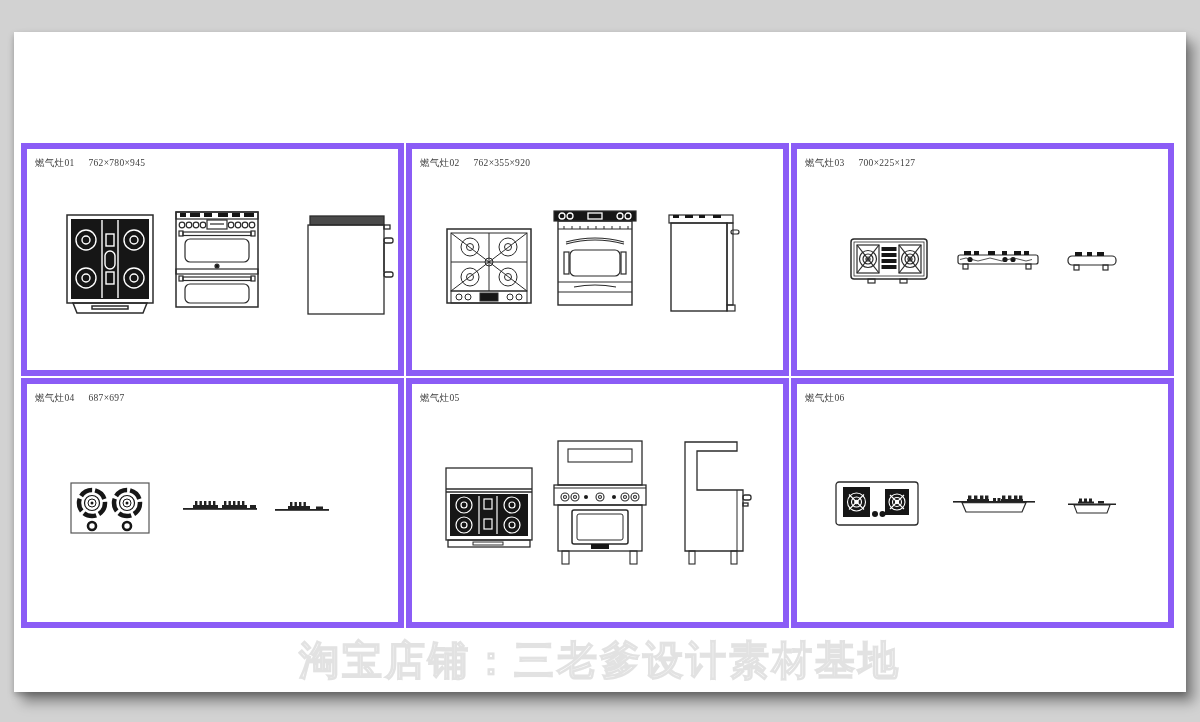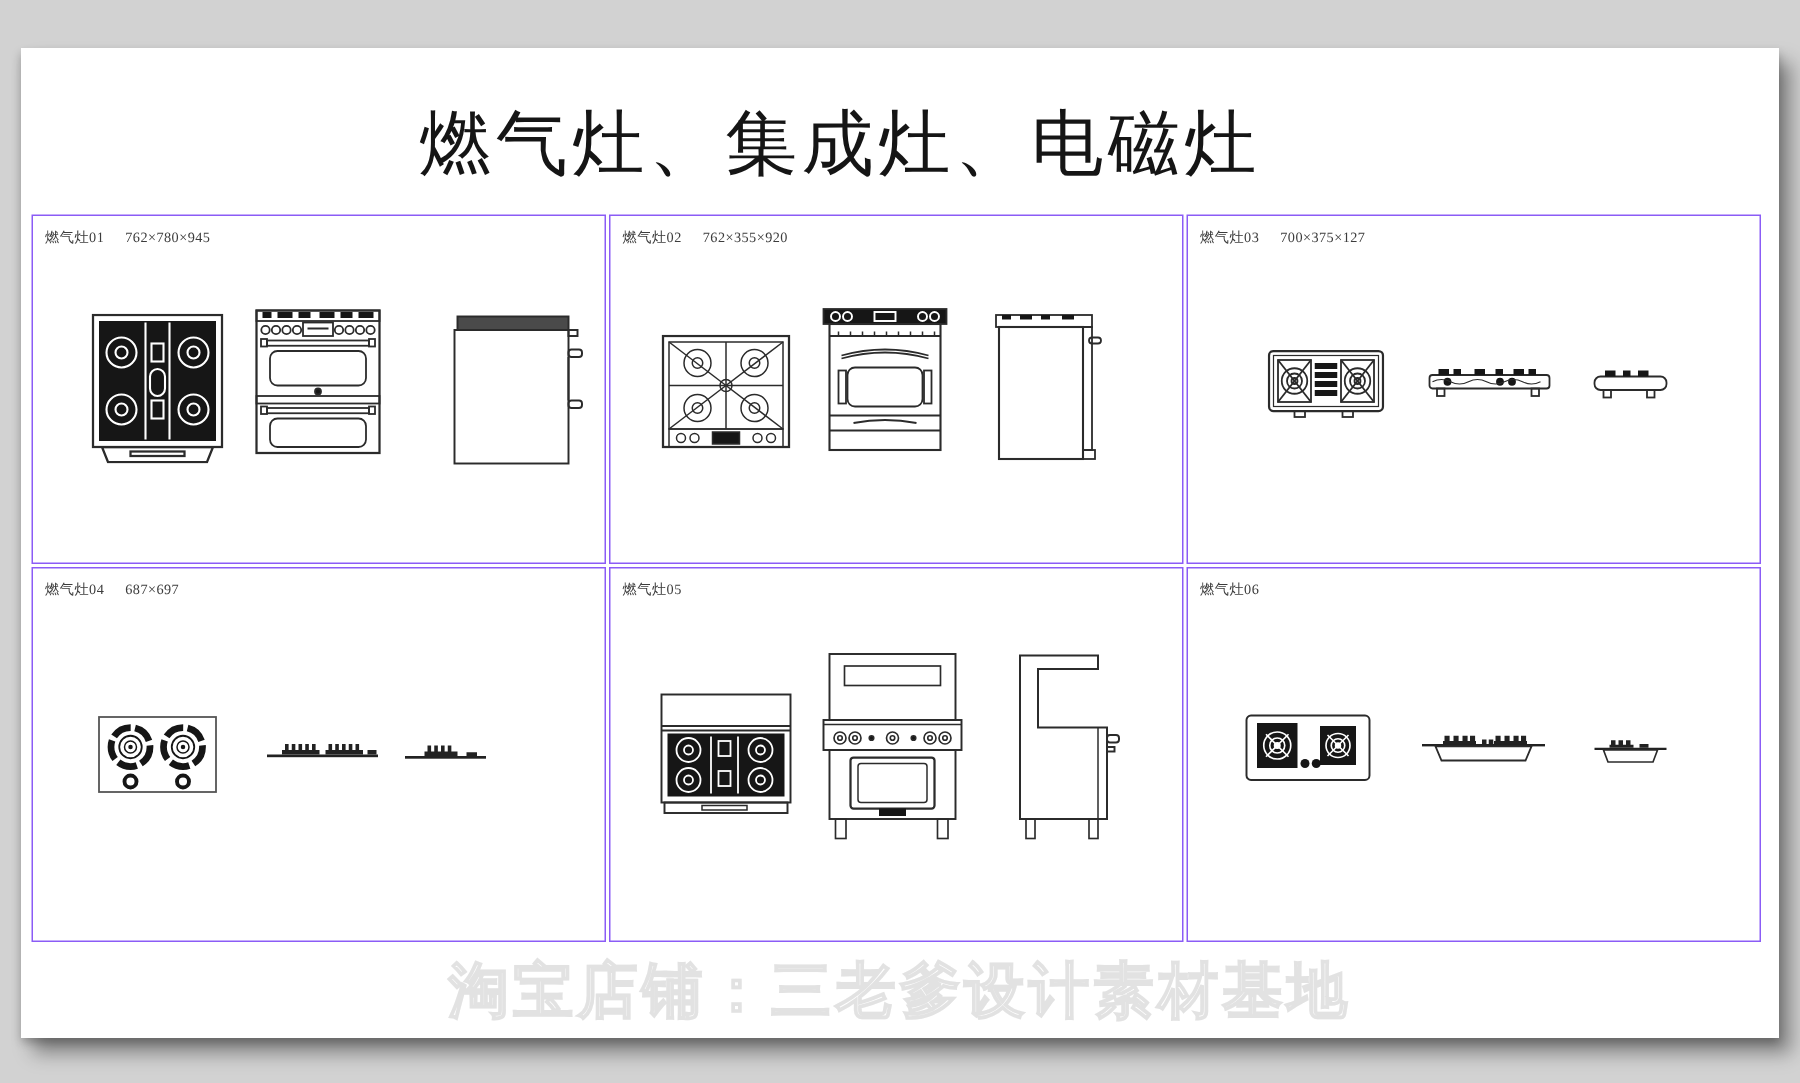--- a/index.html
+++ b/index.html
@@ -17,21 +17,21 @@
     position:absolute;left:0;right:80px;top:32px;
     text-align:center;
     font-size:48px;letter-spacing:3px;color:#151515;
     font-family:"Liberation Serif","DejaVu Serif",serif;
   }
   .grid{
     position:absolute;left:7px;top:111px;width:1153px;height:487px;
     display:grid;grid-template-columns:383px 383px 383px;
     grid-template-rows:233px 250px;gap:2px;
   }
-  .cell{position:relative;border:1px solid #8b5cf6;background:#fff;text-align:center;}
+  .cell{position:relative;border:6px solid #8b5cf6;background:#fff;text-align:center;}
   .cell-label{
     position:absolute;left:8px;top:8px;
     font-size:9.5px;color:#3c3c3c;letter-spacing:.3px;white-space:nowrap;
   }
   .cell-label .dims{margin-left:14px;}
   .drawing{position:absolute;}
   .brand{
     position:absolute;left:48px;top:136px;
     font-size:31px;color:#0c0c0c;letter-spacing:2px;
     font-family:"Liberation Serif","DejaVu Serif",serif;
@@ -44,21 +44,20 @@
     text-shadow:0 0 1px #ececec;
     font-family:Liberation Serif, serif;
     pointer-events:none;
   }
 </style>
 </head>
 <body>
 
 <div class="paper">
 
-  <div class="title">燃气灶、集成灶、电磁灶</div>
 
   <div class="grid">
 
     <div class="cell">
       <div class="cell-label">
         <span>燃气灶01</span><span class="dims">762×780×945</span>
       </div>
       <svg class="drawing" style="left:37px;top:65px" width="92" height="100" viewBox="0 0 92 100">
         <g fill="none" stroke="#2b2b2b" stroke-width="1.5">
           <rect x="3" y="1" width="86" height="88"></rect>
@@ -204,21 +203,21 @@
           <rect x="6" y="11" width="56" height="88" stroke-width="1.4"></rect>
           <rect x="62" y="11" width="6" height="82"></rect>
           <rect x="66" y="18" width="8" height="4" rx="2"></rect>
           <rect x="62" y="93" width="8" height="6"></rect>
         </g>
       </svg>
     </div>
 
     <div class="cell">
       <div class="cell-label">
-        <span>燃气灶03</span><span class="dims">700×375×127</span>
+        <span>燃气灶03</span><span class="dims">700×225×127</span>
       </div>
       <svg class="drawing" style="left:53px;top:89px" width="78" height="46" viewBox="0 0 78 46">
         <g fill="none" stroke="#2b2b2b" stroke-width="1.2">
           <rect x="1" y="1" width="76" height="40" rx="3" stroke-width="1.5"></rect>
           <rect x="4" y="4" width="70" height="34" stroke-width=".8"></rect>
           <rect x="7" y="7" width="22" height="28"></rect>
           <line x1="7" y1="7" x2="29" y2="35"></line>
             <line x1="29" y1="7" x2="7" y2="35"></line>
           <circle cx="18" cy="21" r="8.5"></circle>
             <circle cx="18" cy="21" r="5"></circle>

